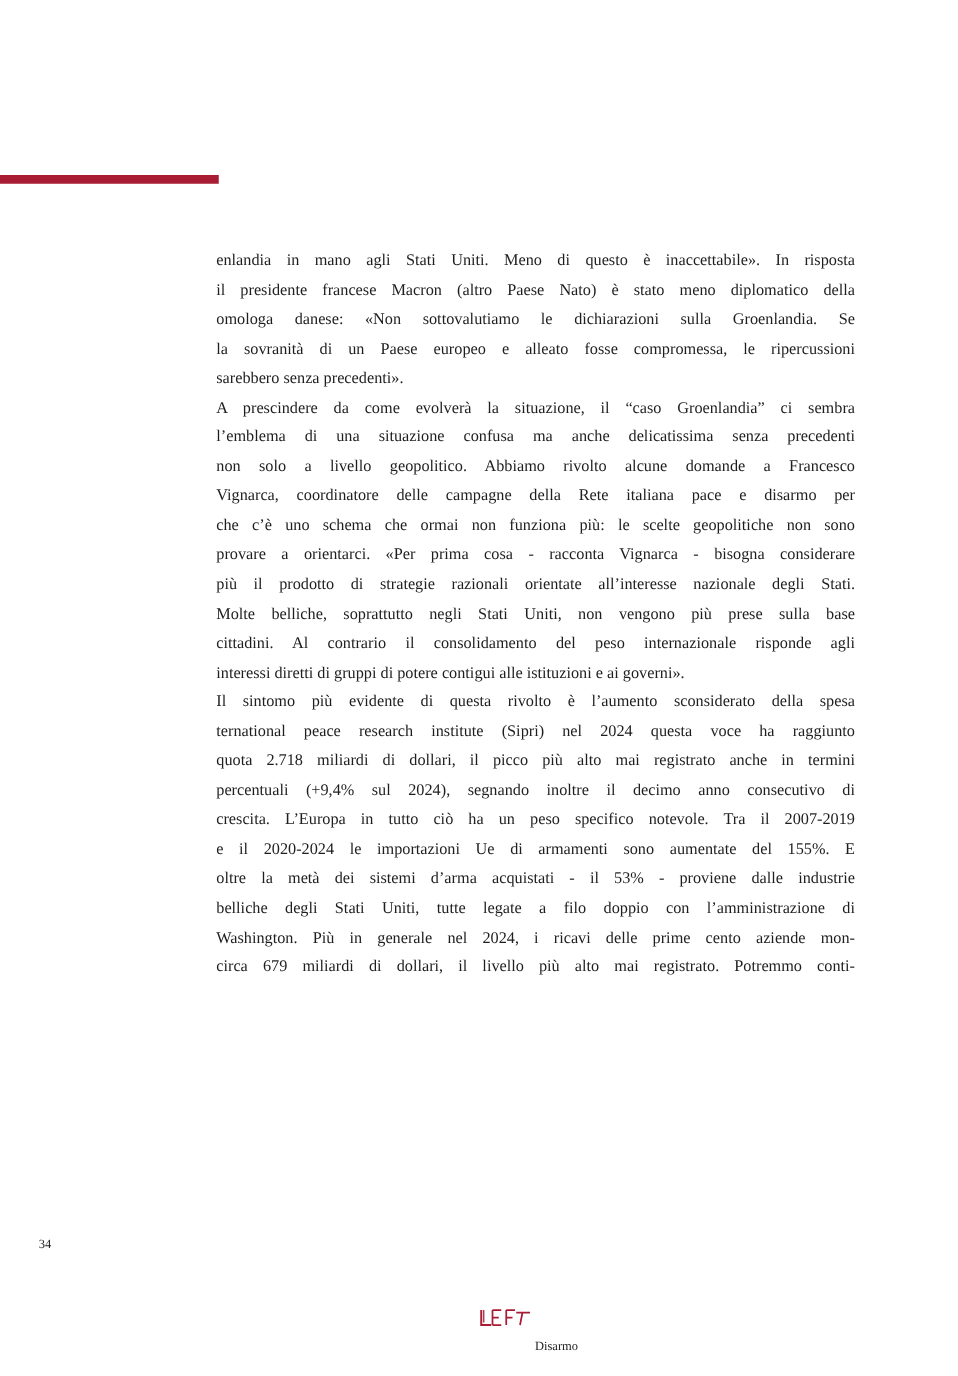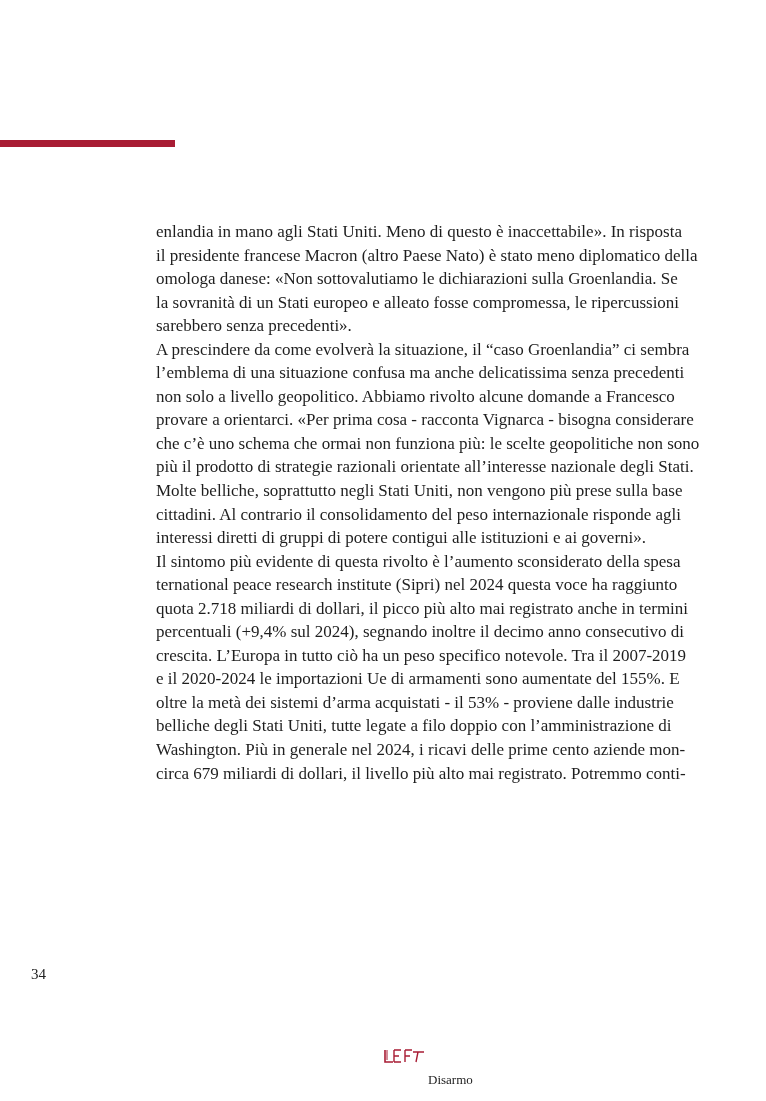--- a/index.html
+++ b/index.html
@@ -6,62 +6,62 @@
     body {
       width: 766px; height: 1101px; position: relative; overflow: hidden;
       font-family: "Liberation Serif", "DejaVu Serif", serif;
       color: #1e1e1e;
     }
     .accent-bar {
       position: absolute; left: 0; top: 140px; width: 175px; height: 7px;
       background: #a81c34;
     }
     .body-text {
-      position: absolute; left: 156px; top: 196px; width: 511px;
-      font-size: 17px; line-height: 23.55px;
+      position: absolute; left: 173px; top: 196px; width: 511px;
+      font-size: 13px; line-height: 23.55px;
       text-align: justify;
-      margin-top: 24px;
     }
     .body-text .line {
       display: block; text-align: justify; text-align-last: justify;
       white-space: nowrap; height: 23.55px;
     }
     .body-text .line.last { text-align-last: left; }
     .footer-page {
-      position: absolute; left: 31px; top: 966px;
-      font-size: 15px; color: #222;
+      position: absolute; left: 31px; top: 990px;
+      font-size: 10px; color: #222;
     }
     .footer-brand {
       position: absolute; left: 383px; top: 1024px;
       display: flex; align-items: center; gap: 3px;
     }
     .logo {
       display: flex; align-items: center; height: 14px;
     }
     .logo svg { display: block; }
     .footer-section {
-      font-size: 13px; color: #222; margin-top: 48px;
+      font-size: 10px; color: #222; margin-top: 48px;
     }
   </style>
 </head>
 <body>
 
 <div class="accent-bar" style="background: rgb(168, 28, 52);"></div>
 
 <div class="body-text" id="body-text">
     <span class="line">enlandia in mano agli Stati Uniti. Meno di questo è inaccettabile». In risposta</span>
     <span class="line">il presidente francese Macron (altro Paese Nato) è stato meno diplomatico della</span>
     <span class="line">omologa danese: «Non sottovalutiamo le dichiarazioni sulla Groenlandia. Se</span>
-    <span class="line">la sovranità di un Stati europeo e alleato fosse compromessa, le ripercussioni</span>
+    <span class="line">la sovranità di un Paese europeo e alleato fosse compromessa, le ripercussioni</span>
     <span class="line last">sarebbero senza precedenti».</span>
     <span class="line">A prescindere da come evolverà la situazione, il “caso Groenlandia” ci sembra</span>
     <span class="line">l’emblema di una situazione confusa ma anche delicatissima senza precedenti</span>
     <span class="line">non solo a livello geopolitico. Abbiamo rivolto alcune domande a Francesco</span>
+    <span class="line">Vignarca, coordinatore delle campagne della Rete italiana pace e disarmo per</span>
+    <span class="line">che c’è uno schema che ormai non funziona più: le scelte geopolitiche non sono</span>
     <span class="line">provare a orientarci. «Per prima cosa - racconta Vignarca - bisogna considerare</span>
-    <span class="line">che c’è uno schema che ormai non funziona più: le scelte geopolitiche non sono</span>
     <span class="line">più il prodotto di strategie razionali orientate all’interesse nazionale degli Stati.</span>
     <span class="line">Molte belliche, soprattutto negli Stati Uniti, non vengono più prese sulla base</span>
     <span class="line">cittadini. Al contrario il consolidamento del peso internazionale risponde agli</span>
     <span class="line last">interessi diretti di gruppi di potere contigui alle istituzioni e ai governi».</span>
     <span class="line">Il sintomo più evidente di questa rivolto è l’aumento sconsiderato della spesa</span>
     <span class="line">ternational peace research institute (Sipri) nel 2024 questa voce ha raggiunto</span>
     <span class="line">quota 2.718 miliardi di dollari, il picco più alto mai registrato anche in termini</span>
     <span class="line">percentuali (+9,4% sul 2024), segnando inoltre il decimo anno consecutivo di</span>
     <span class="line">crescita. L’Europa in tutto ciò ha un peso specifico notevole. Tra il 2007-2019</span>
     <span class="line">e il 2020-2024 le importazioni Ue di armamenti sono aumentate del 155%. E</span>

